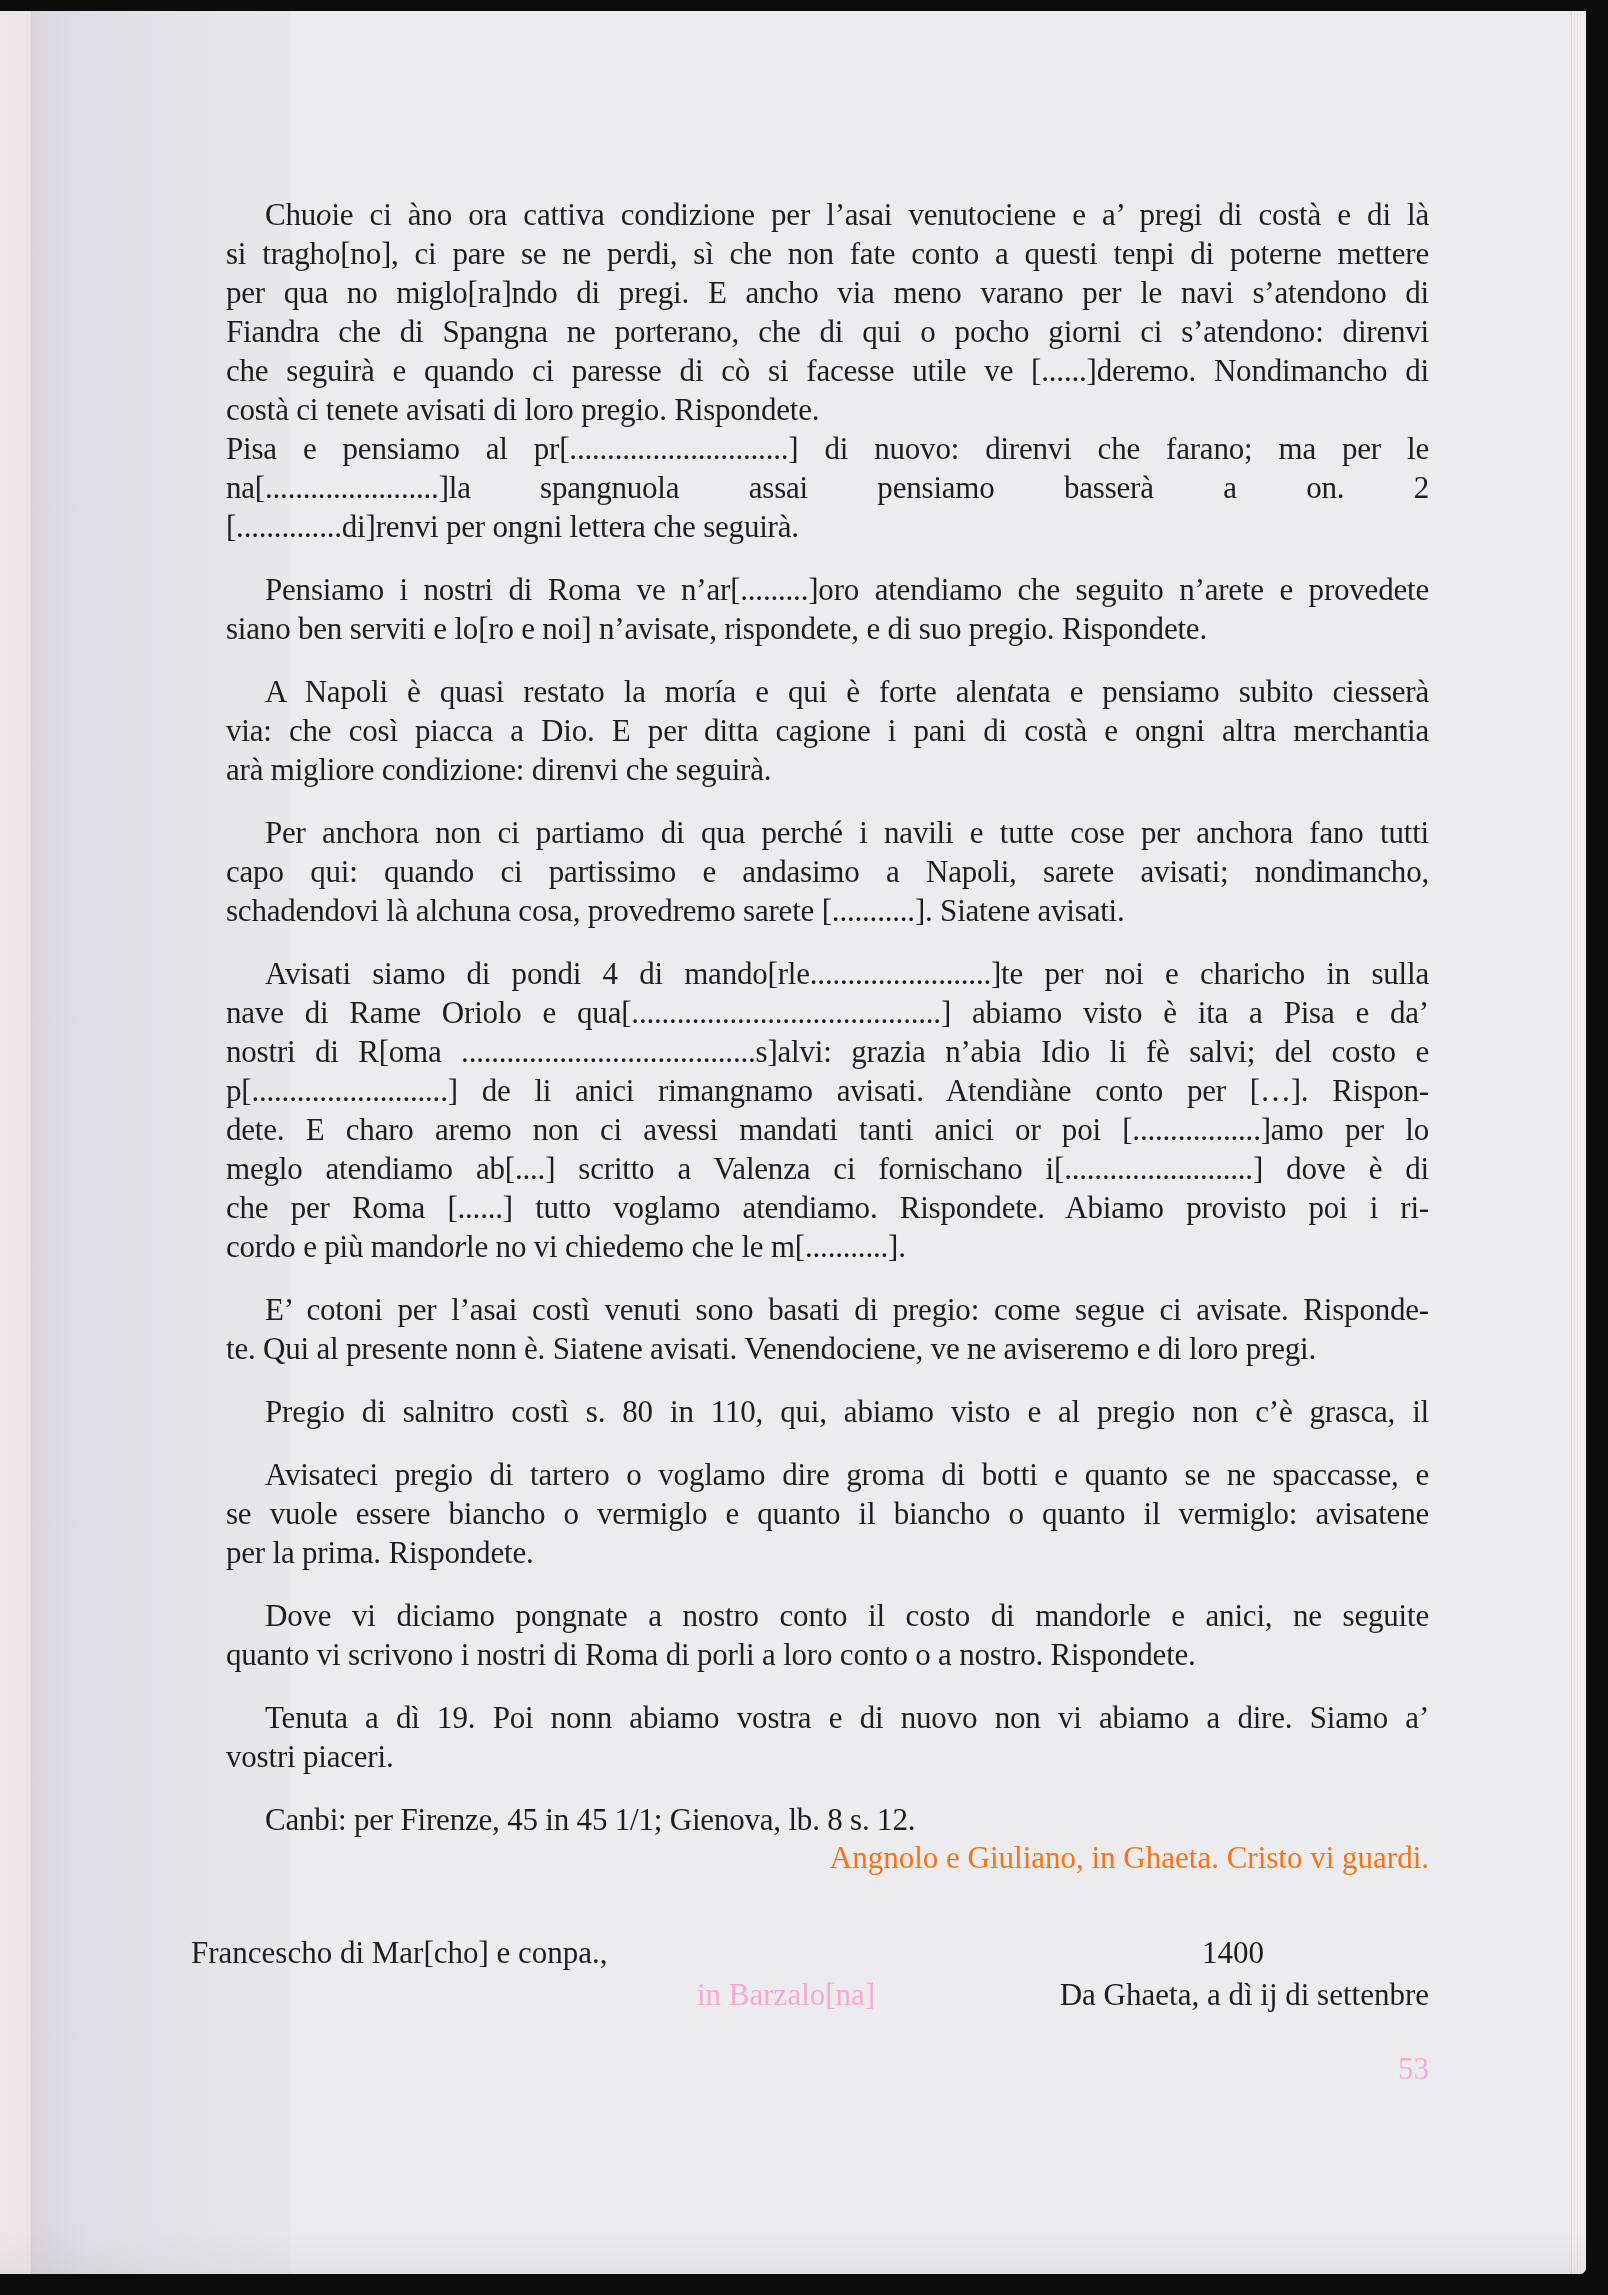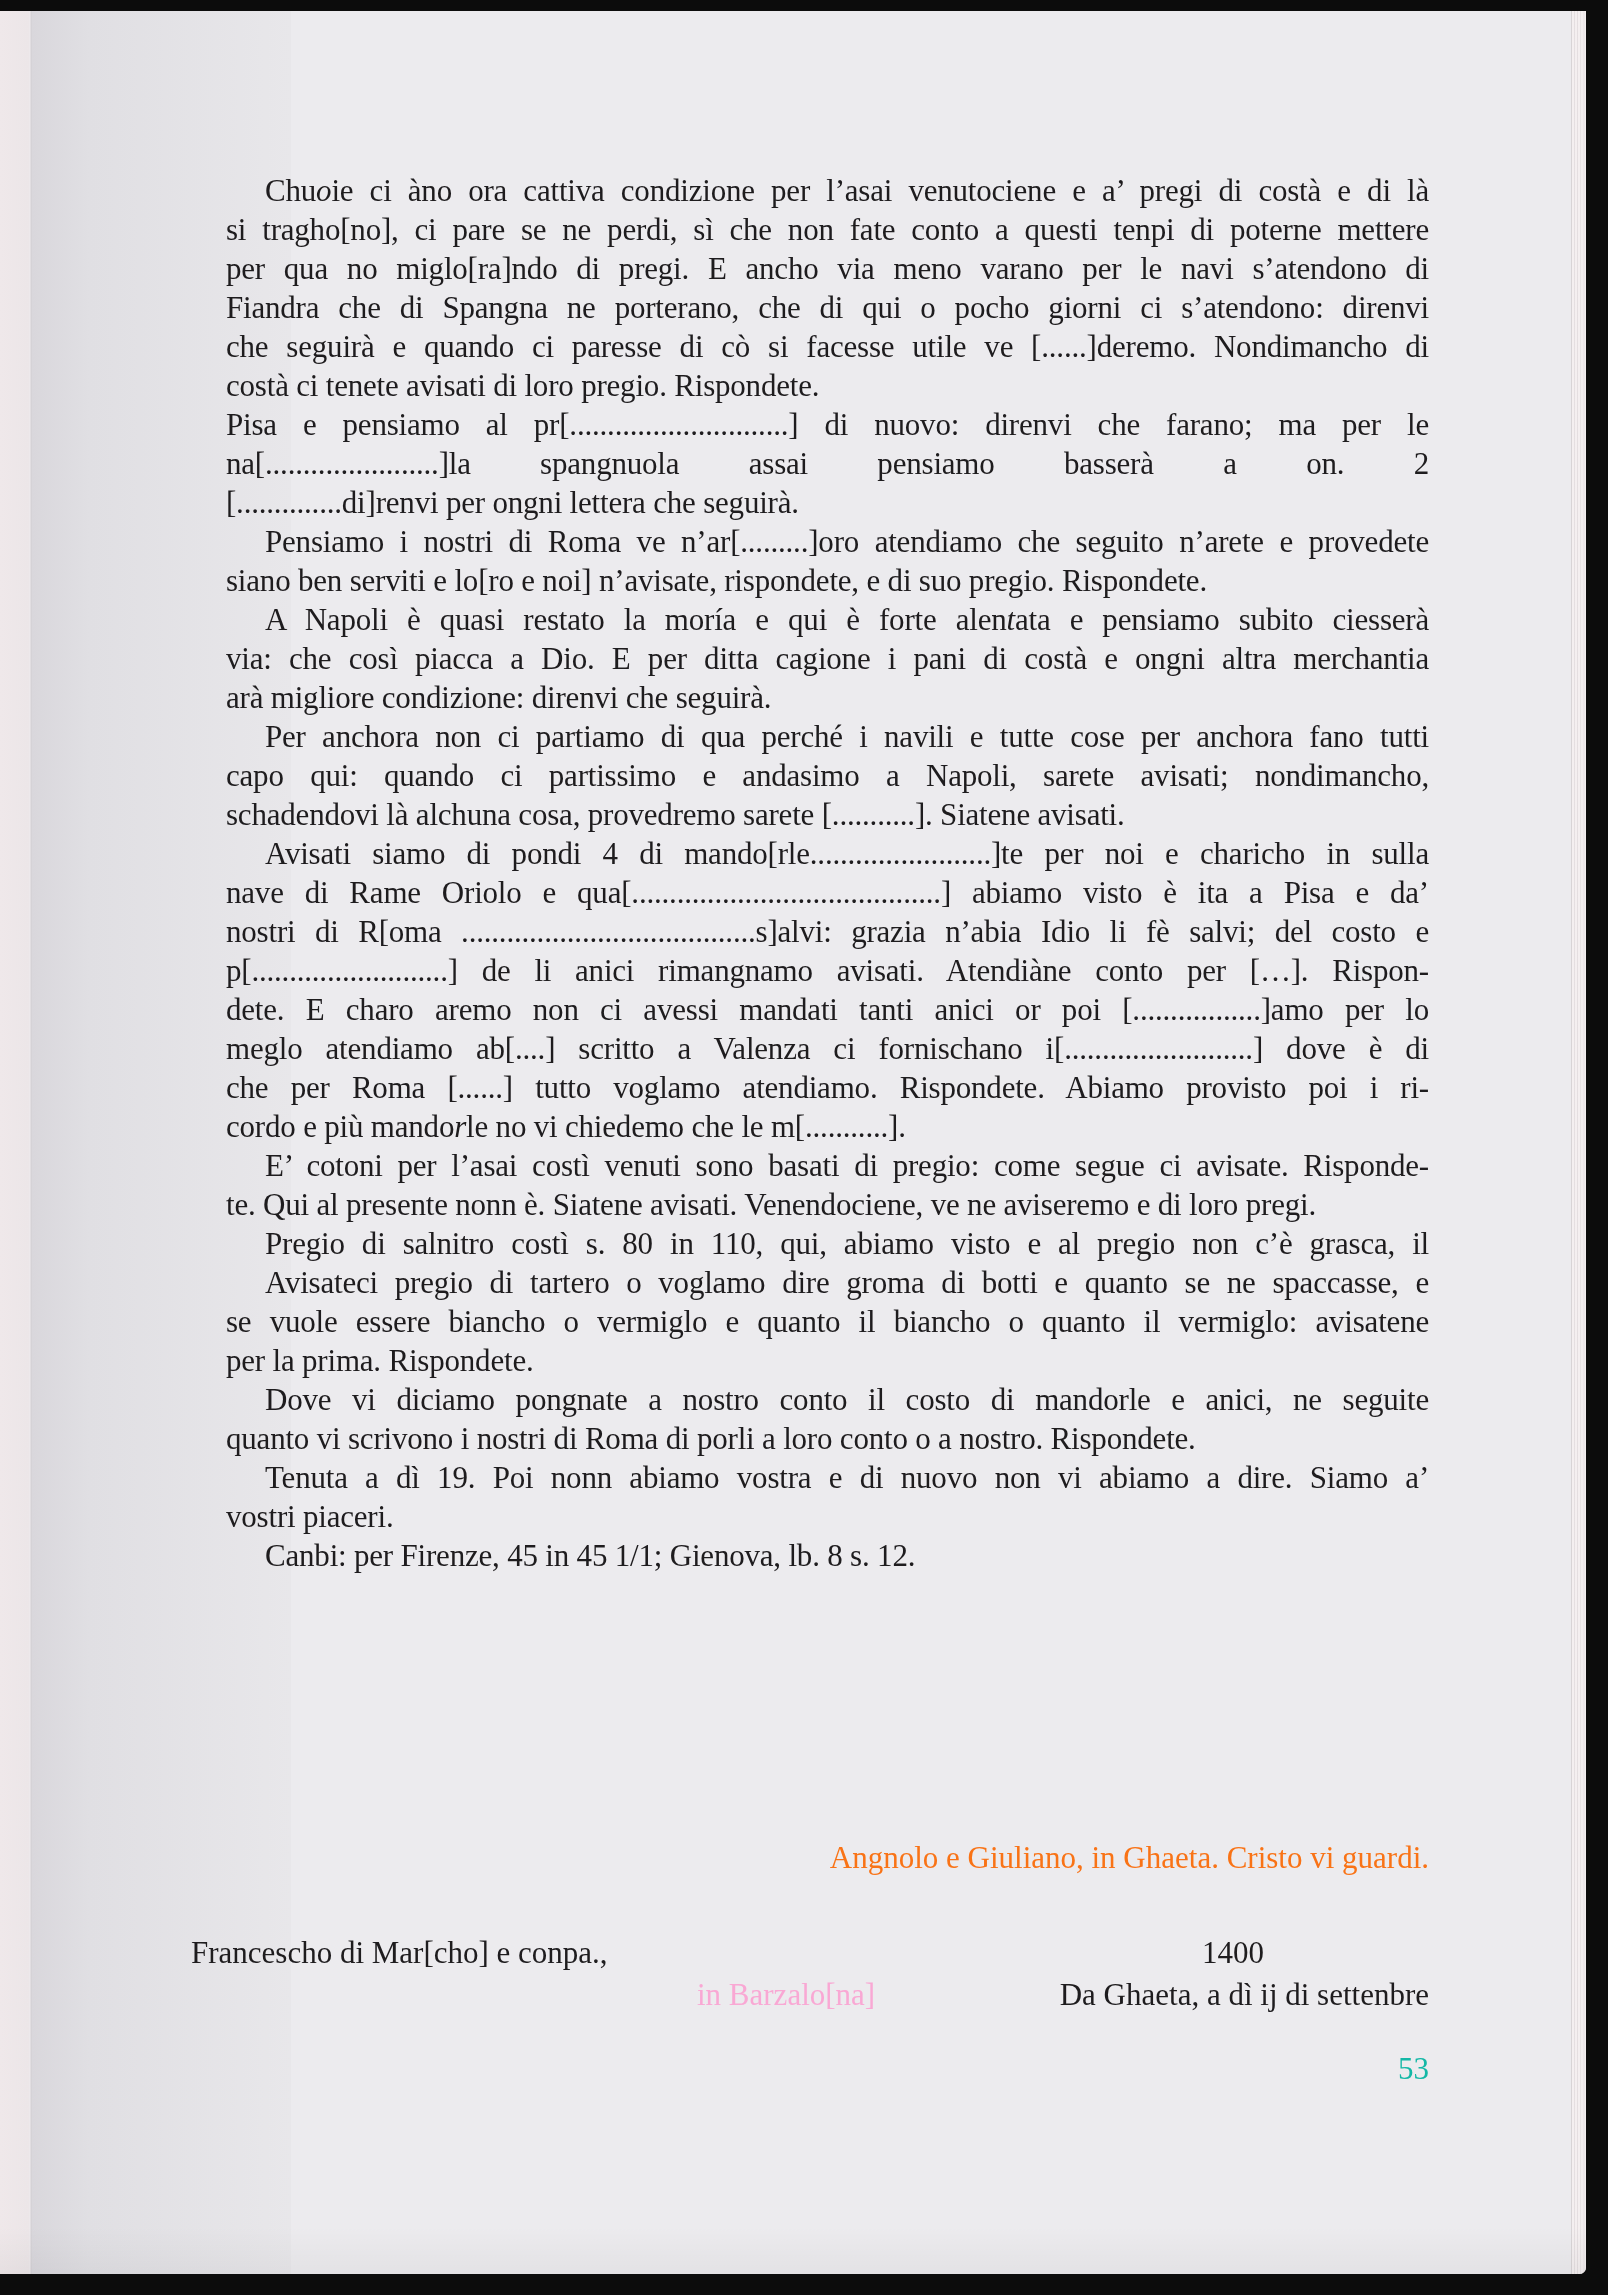--- a/index.html
+++ b/index.html
@@ -67,20 +67,21 @@
       white-space: nowrap;
       text-align: justify;
       text-align-last: justify;
       height: 39px;
     }
     .line.last {
       text-align-last: left;
     }
     .line.ind {
       padding-left: 39px;
+      margin-top: 24px;
     }
     .closing {
       position: absolute;
       right: 179px;
       top: 1840px;
       font-size: 31px;
       color: #f97316;
       white-space: nowrap;
     }
     .address {
@@ -113,21 +114,21 @@
       top: 1977px;
       font-size: 31px;
       color: #1e1c1e;
       white-space: nowrap;
     }
     .page-number {
       position: absolute;
       left: 1398px;
       top: 2051px;
       font-size: 31px;
-      color: #14b8a6;
+      color: #f9a8d4;
     }
     i { font-style: italic; }
   </style>
 </head>
 <body>
 
 <div class="page">
   <div class="gutter-shade"></div>
   <div class="gutter-fold"></div>
   <div class="page-stack-edge"></div>

